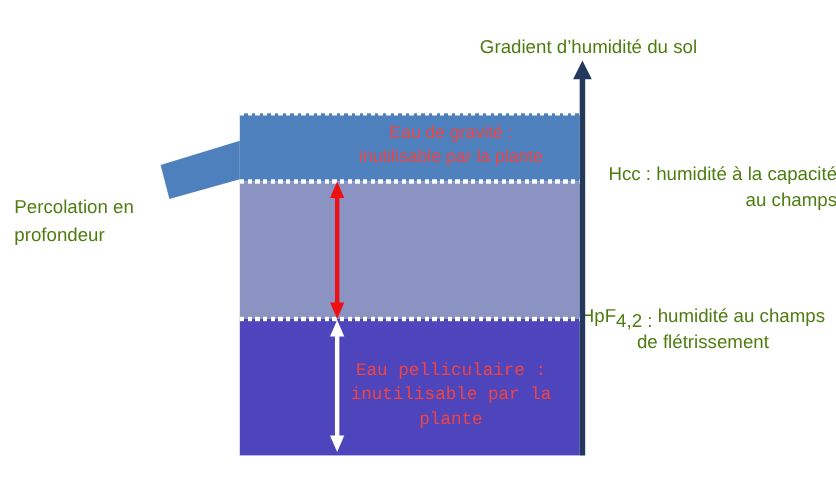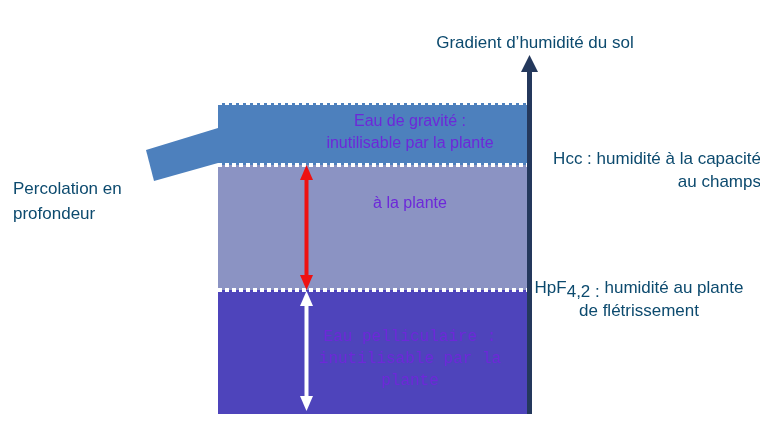--- a/index.html
+++ b/index.html
@@ -12,28 +12,28 @@
   .band-ru{top:165px;height:125px;background:#8b93c3;}
   .band-pellicular{top:290px;height:124px;background:#4e44bb;}
   .dotted{
     position:absolute;left:218px;width:310px;height:4px;z-index:3;
     background:repeating-linear-gradient(90deg,#ffffff 0,#ffffff 4px,rgba(255,255,255,0) 4px,rgba(255,255,255,0) 7px);
   }
   .dot-top{top:101px;}
   .dot-mid{top:163px;}
   .dot-low{top:288px;}
   .band-text{
-    position:absolute;left:293px;width:234px;text-align:center;color:#6d28d9;
+    position:absolute;left:293px;width:234px;text-align:center;color:#ef4444;
     font-size:16px;line-height:22px;z-index:4;
   }
   .bt-gravity{top:110px;}
   .bt-ru{top:192px;}
   .bt-ru .ru-gap{margin-bottom:14px;}
   .bt-pellicular{top:326px;font-family:Liberation Mono, monospace;}
-  .black-label{position:absolute;color:#0c4a6e;font-size:17px;line-height:23px;z-index:5;}
+  .black-label{position:absolute;color:#4d7c0f;font-size:17px;line-height:23px;z-index:5;}
   .lbl-gradient{left:410px;top:31px;width:250px;text-align:center;}
   .lbl-hcc{left:533px;top:147px;width:228px;text-align:right;}
   .lbl-hpf{left:526px;top:276px;width:226px;text-align:center;}
   .lbl-percolation{left:13px;top:148px;width:160px;text-align:left;line-height:25px;margin-top:28px;}
   sub.hpf-sub{font-size:17px;line-height:0;}
   svg.overlay{position:absolute;left:0;top:0;z-index:6;pointer-events:none;}
   svg.underlay{position:absolute;left:0;top:0;z-index:2;pointer-events:none;}
 </style>
 </head>
 <body>
@@ -71,39 +71,38 @@
       <polygon points="306.5,411 300,396 313,396" fill="#ffffff"></polygon>
     </g>
   </svg>
 
   <div class="band-text bt-gravity">
     <div>Eau de gravité :</div>
     <div>inutilisable par la plante</div>
   </div>
 
   <div class="band-text bt-ru">
-    <div>à la plante</div>
   </div>
 
   <div class="band-text bt-pellicular">
     <div>Eau pelliculaire :</div>
     <div>inutilisable par la plante</div>
   </div>
 
   <div class="black-label lbl-gradient">
     <span>Gradient d’humidité du sol</span>
   </div>
 
   <div class="black-label lbl-hcc">
     <div>Hcc : humidité à la capacité</div>
     <div>au champs</div>
   </div>
 
   <div class="black-label lbl-hpf">
-    <div><span>HpF</span><sub class="hpf-sub">4,2 :</sub><span> humidité au plante</span></div>
+    <div><span>HpF</span><sub class="hpf-sub">4,2 :</sub><span> humidité au champs</span></div>
     <div>de flétrissement</div>
   </div>
 
   <div class="black-label lbl-percolation">
     <div>Percolation en</div>
     <div>profondeur</div>
   </div>
 
 </div>
 

